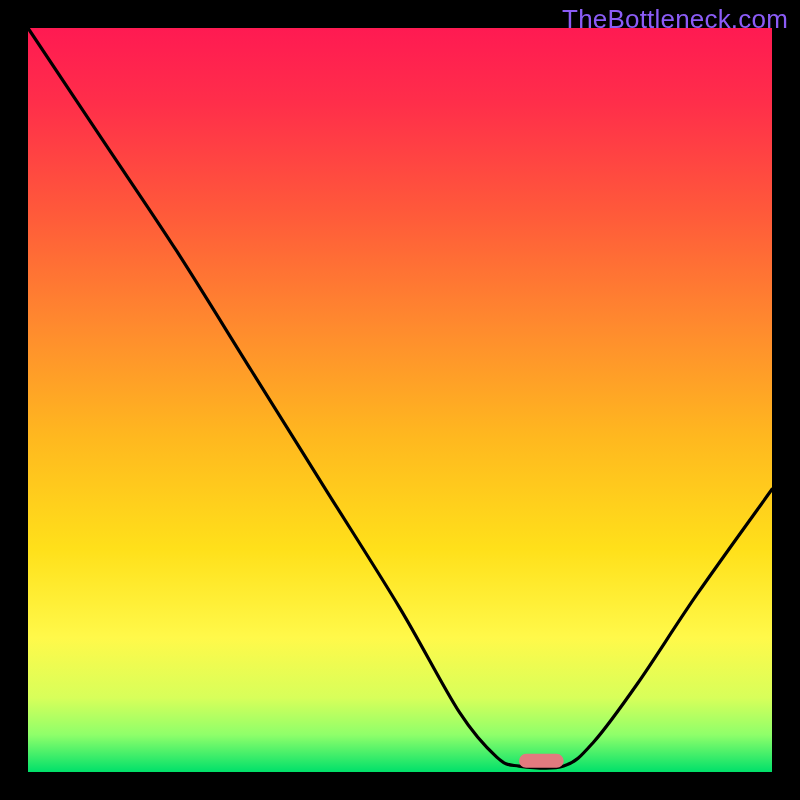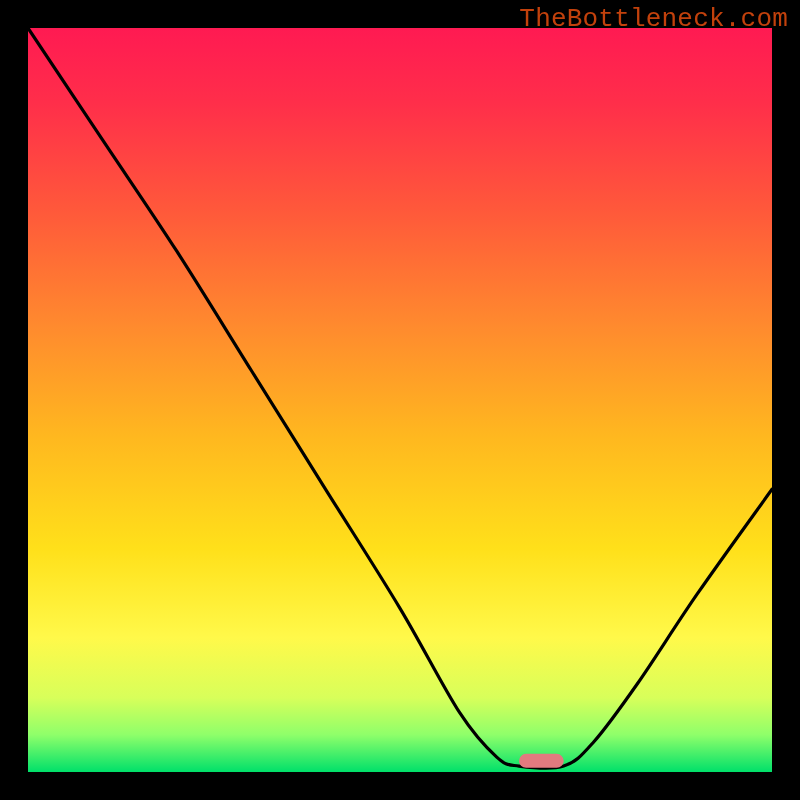--- a/index.html
+++ b/index.html
@@ -13,22 +13,22 @@
   .outer {
     position: relative;
     width: 800px;
     height: 800px;
     background: #000;
   }
   .watermark {
     position: absolute;
     top: 4px;
     right: 12px;
-    color: #c2410c;
-    font-family: Liberation Mono, monospace;
+    color: #8b5cf6;
+    font-family: Liberation Sans, sans-serif;
     font-size: 26px;
     letter-spacing: 0.2px;
     user-select: none;
   }
   .plot {
     position: absolute;
     left: 28px;
     top: 28px;
     width: 744px;
     height: 744px;

